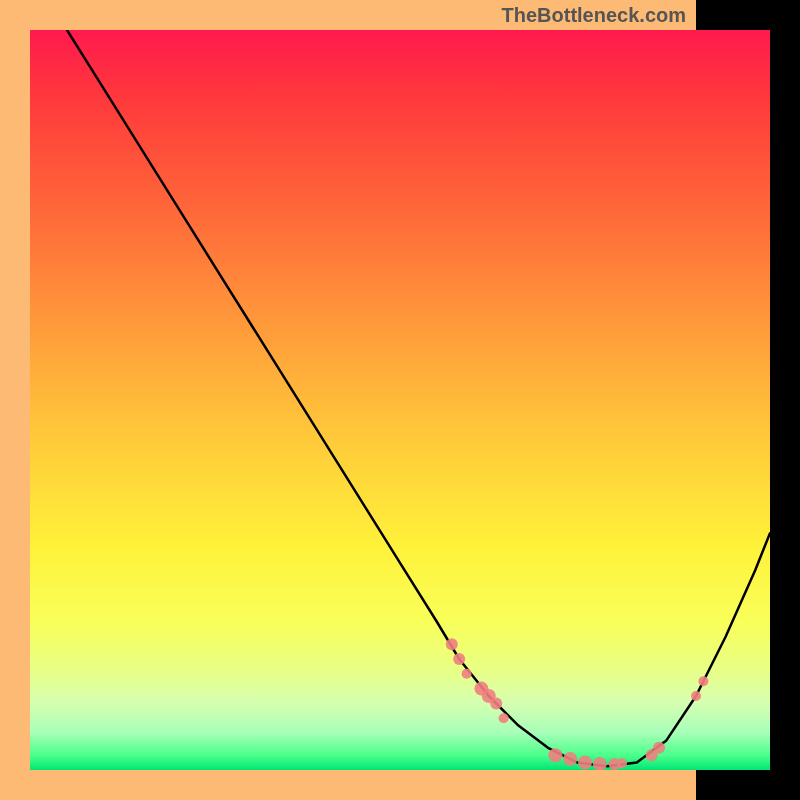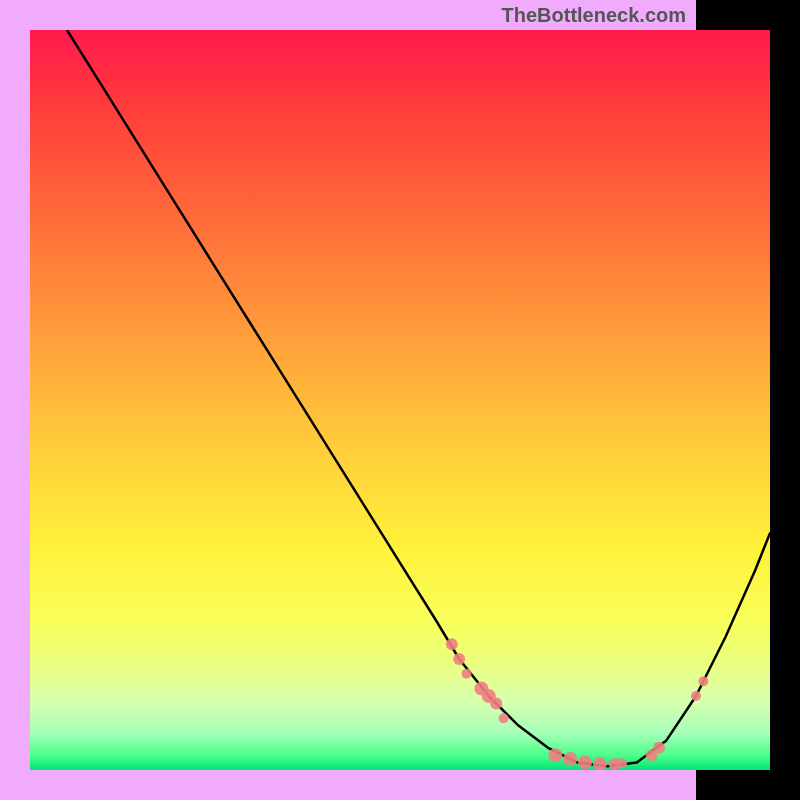--- a/index.html
+++ b/index.html
@@ -8,21 +8,21 @@
     width: 800px;
     height: 800px;
     background: #000;
     overflow: hidden;
     font-family: Arial, sans-serif;
   }
   .container {
     position: relative;
     width: 696px;
     height: 800px;
-    background: #f0abfc;
+    background: #fdba74;
   }
   .watermark {
     position: absolute;
     top: 4px;
     right: 10px;
     color: #555;
     font-size: 20px;
     font-weight: bold;
     z-index: 10;
   }

